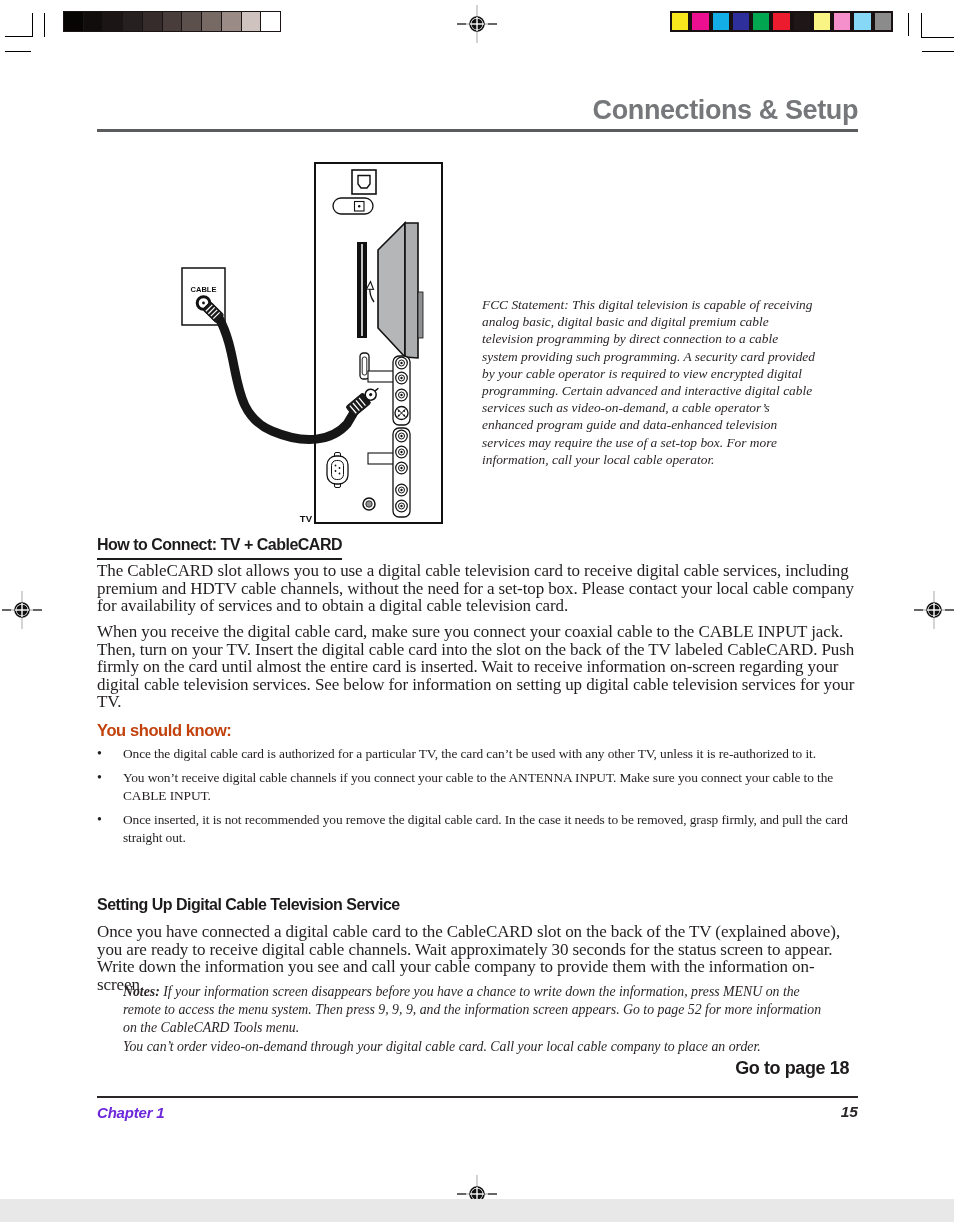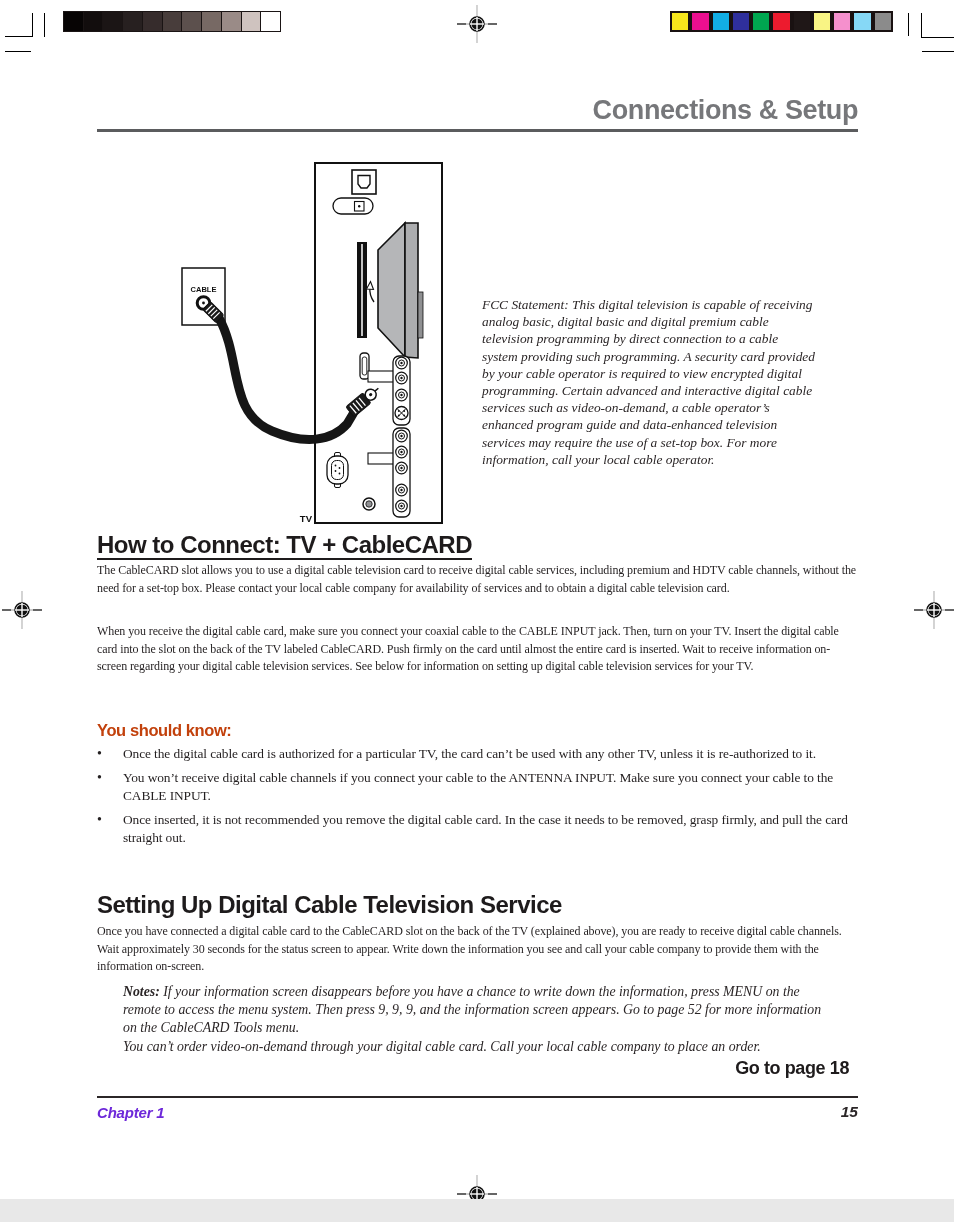--- a/index.html
+++ b/index.html
@@ -27,28 +27,28 @@
 
   
   .fcc{
     left:482px;top:296px;width:334px;
     font-style:italic;font-size:13.4px;line-height:17.2px;color:#2b2627;
   }
 
   
   .h2{
     font-family:"Liberation Sans",sans-serif;font-weight:700;
-    font-size:24px;letter-spacing:-0.5px;color:#1e1b1c;line-height:24px;
+    font-size:16px;letter-spacing:-0.5px;color:#1e1b1c;line-height:24px;
   }
   .h2 .ul{display:inline-block;border-bottom:2.2px solid #1e1b1c;padding-bottom:1px;}
   .h3{
     font-family:"Liberation Sans",sans-serif;font-weight:700;
     font-size:16.5px;letter-spacing:-0.4px;color:#c2410c;line-height:20px;
   }
-  .body-p{left:97px;width:761px;font-size:12px;line-height:17.6px;letter-spacing:-0.1px;}
+  .body-p{left:97px;width:761px;font-size:17px;line-height:17.6px;letter-spacing:-0.1px;}
   .bullets{left:97px;width:761px;}
   .bullet{display:flex;margin-bottom:7px;font-size:13.4px;line-height:17.4px;letter-spacing:-0.1px;}
   .bullet .mark{width:26px;flex:0 0 26px;font-size:14px;}
   .notes{
     left:123px;width:700px;font-style:italic;font-size:13.8px;line-height:18px;color:#2b2627;
   }
   .notes b{font-style:italic;}
   .goto-wrap{left:97px;top:1058px;width:752px;text-align:right;}
   .goto{
     font-family:"Liberation Sans",sans-serif;font-weight:700;font-size:18px;

